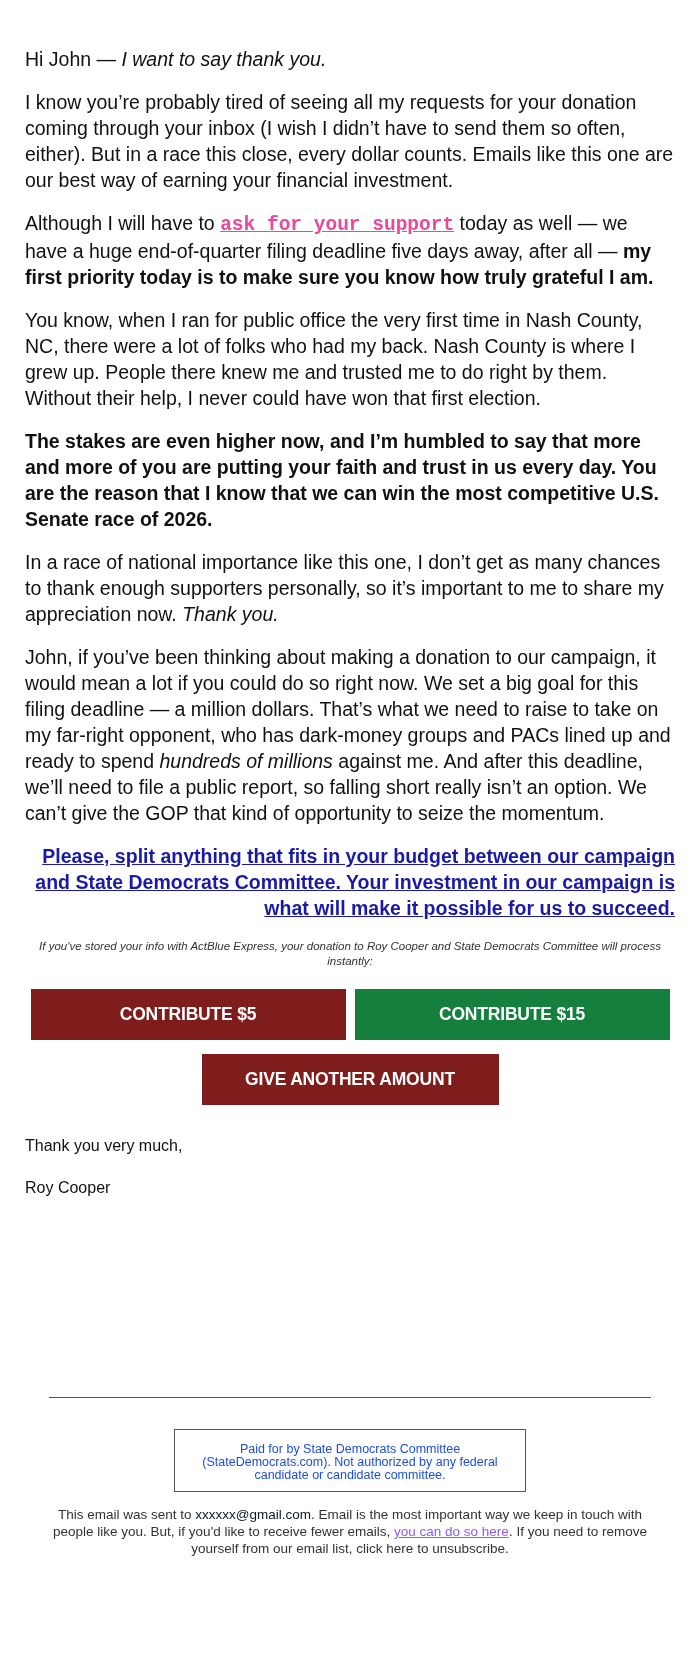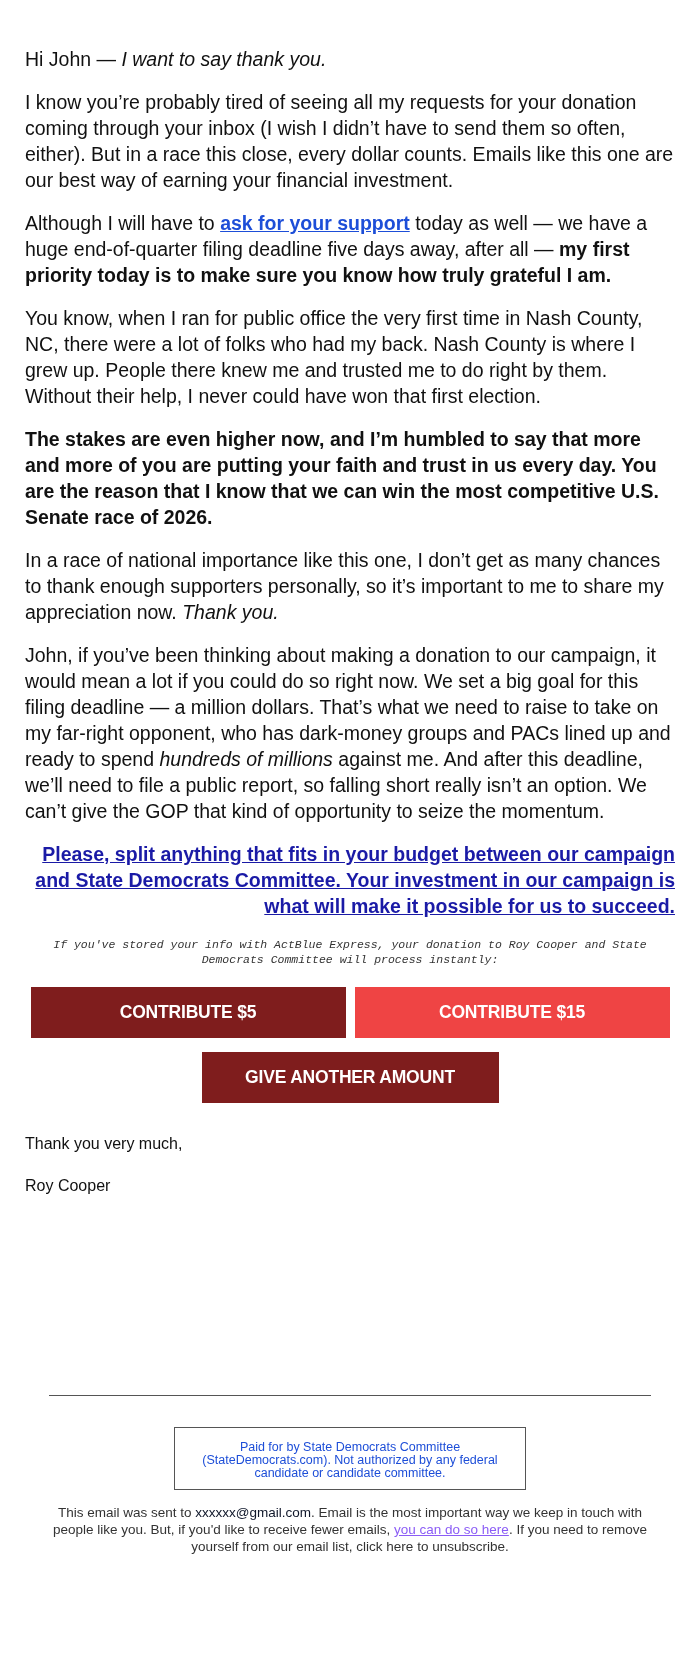--- a/index.html
+++ b/index.html
@@ -11,58 +11,57 @@
     }
     .content {
       padding: 46px 25px 0 25px;
     }
     p.body {
       font-size: 19.5px;
       line-height: 26px;
       margin: 0 0 17px 0;
     }
     p.body b { font-weight: bold; }
-    a.link { color: #1d4ed8; font-weight: bold; text-decoration: underline; }
+    a.link { color: #ec4899; font-weight: bold; text-decoration: underline; font-family: Liberation Mono, monospace; }
     p.cta {
       font-size: 19.5px;
       line-height: 26px;
       margin: 0 0 18px 0;
       font-weight: bold;
       text-align: right;
     }
     p.cta a { color: #1a1aa6; text-decoration: underline; }
     p.note {
       font-size: 11.5px;
       line-height: 15px;
       font-style: italic;
       color: #333333;
       text-align: center;
       margin: 0 0 20px 0;
-      font-family: Liberation Mono, monospace;
     }
     .btn-row {
       display: flex;
       justify-content: center;
       gap: 9px;
       margin: 0 0 14px 0;
     }
     .btn {
       display: flex;
       align-items: center;
       justify-content: center;
       width: 315px;
       height: 51px;
       color: #ffffff;
       font-weight: bold;
       font-size: 17.5px;
       text-decoration: none;
       letter-spacing: -0.2px;
     }
     .btn.blue { background: #7f1d1d; }
-    .btn.red { background: #ef4444; }
+    .btn.red { background: #15803d; }
     .sign {
       font-size: 16px;
       line-height: 26px;
       margin: 0 0 16px 0;
     }
     .spacer { height: 180px; }
     hr.divider {
       border: none;
       border-top: 1px solid #555555;
       width: 602px;

